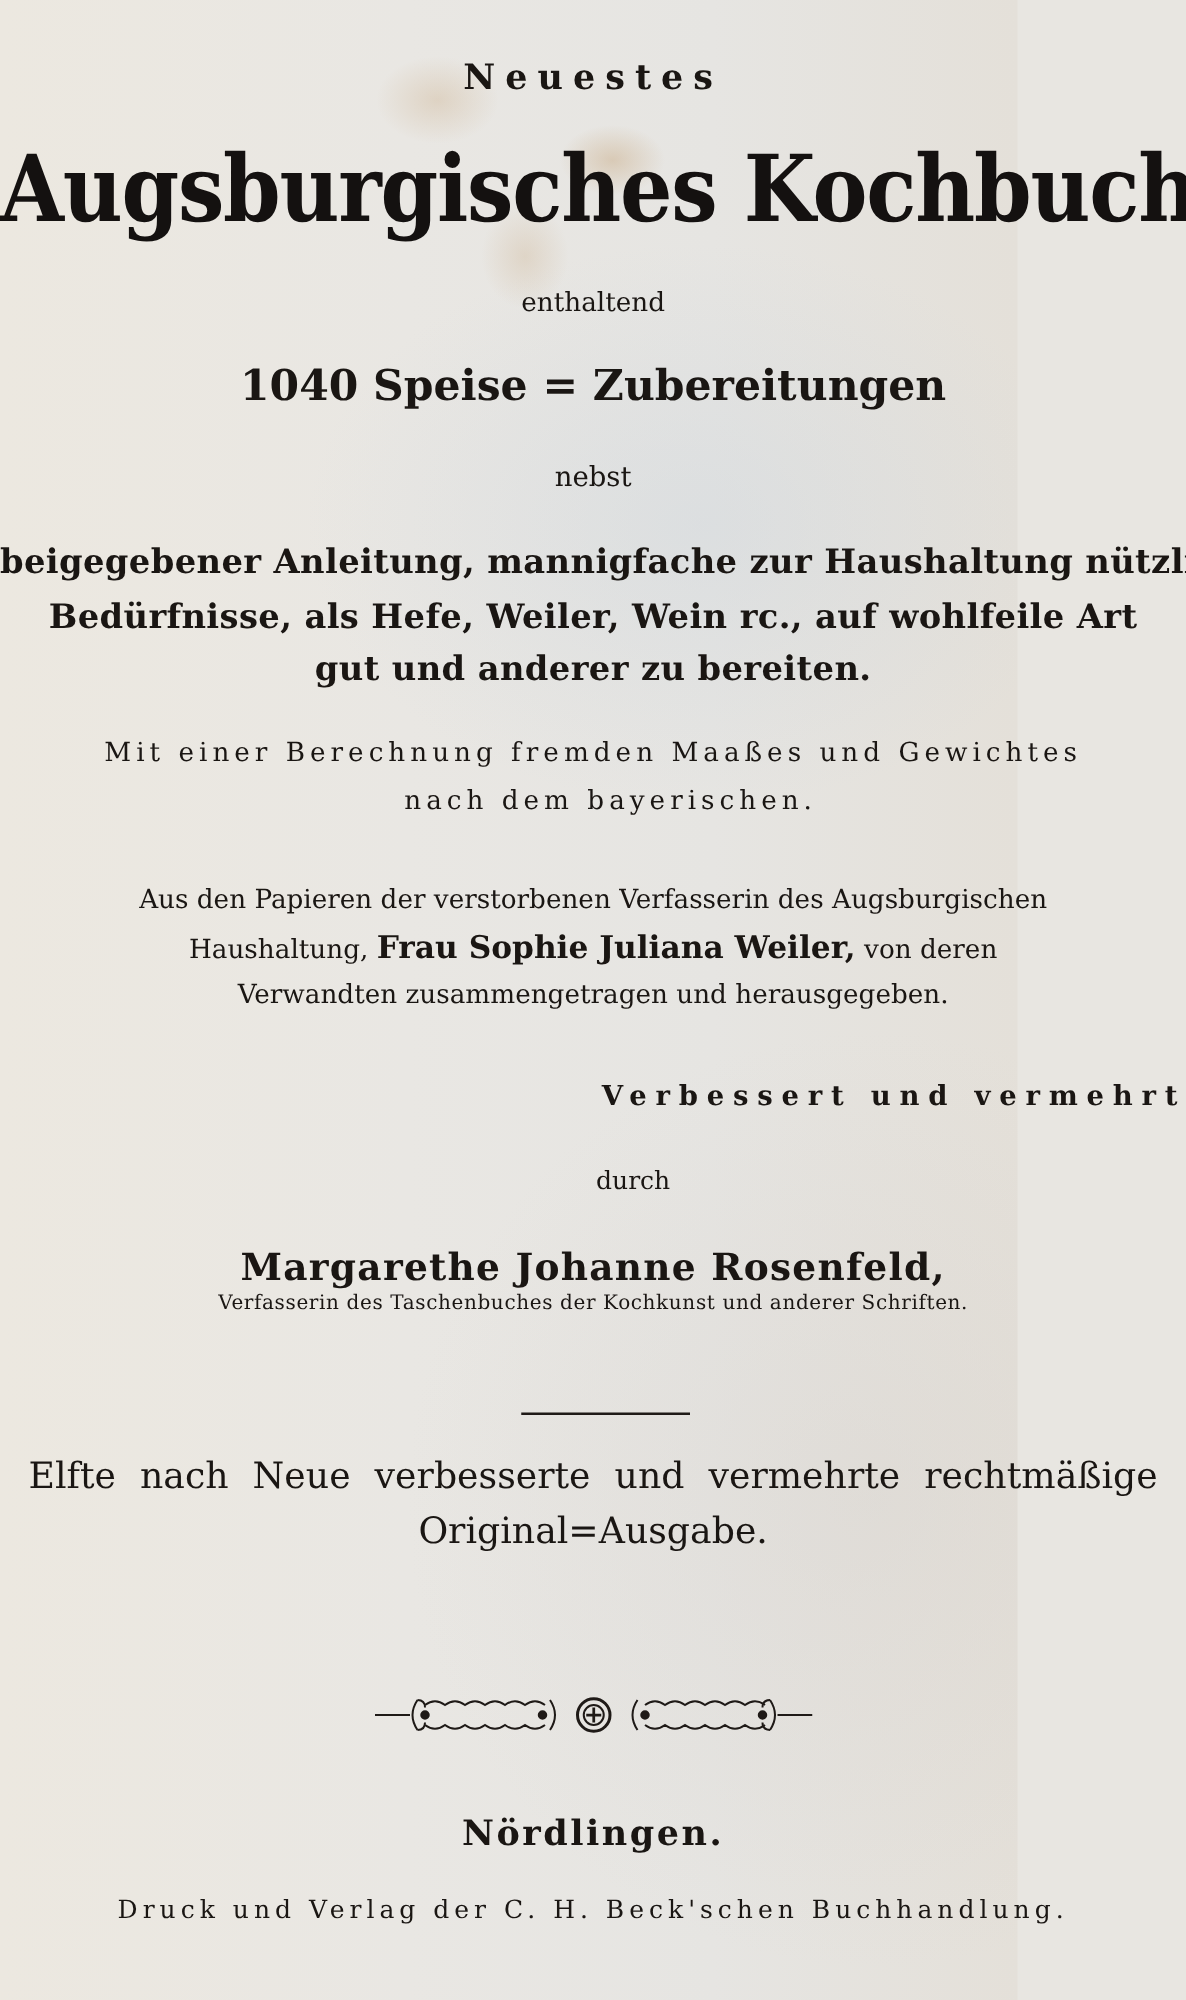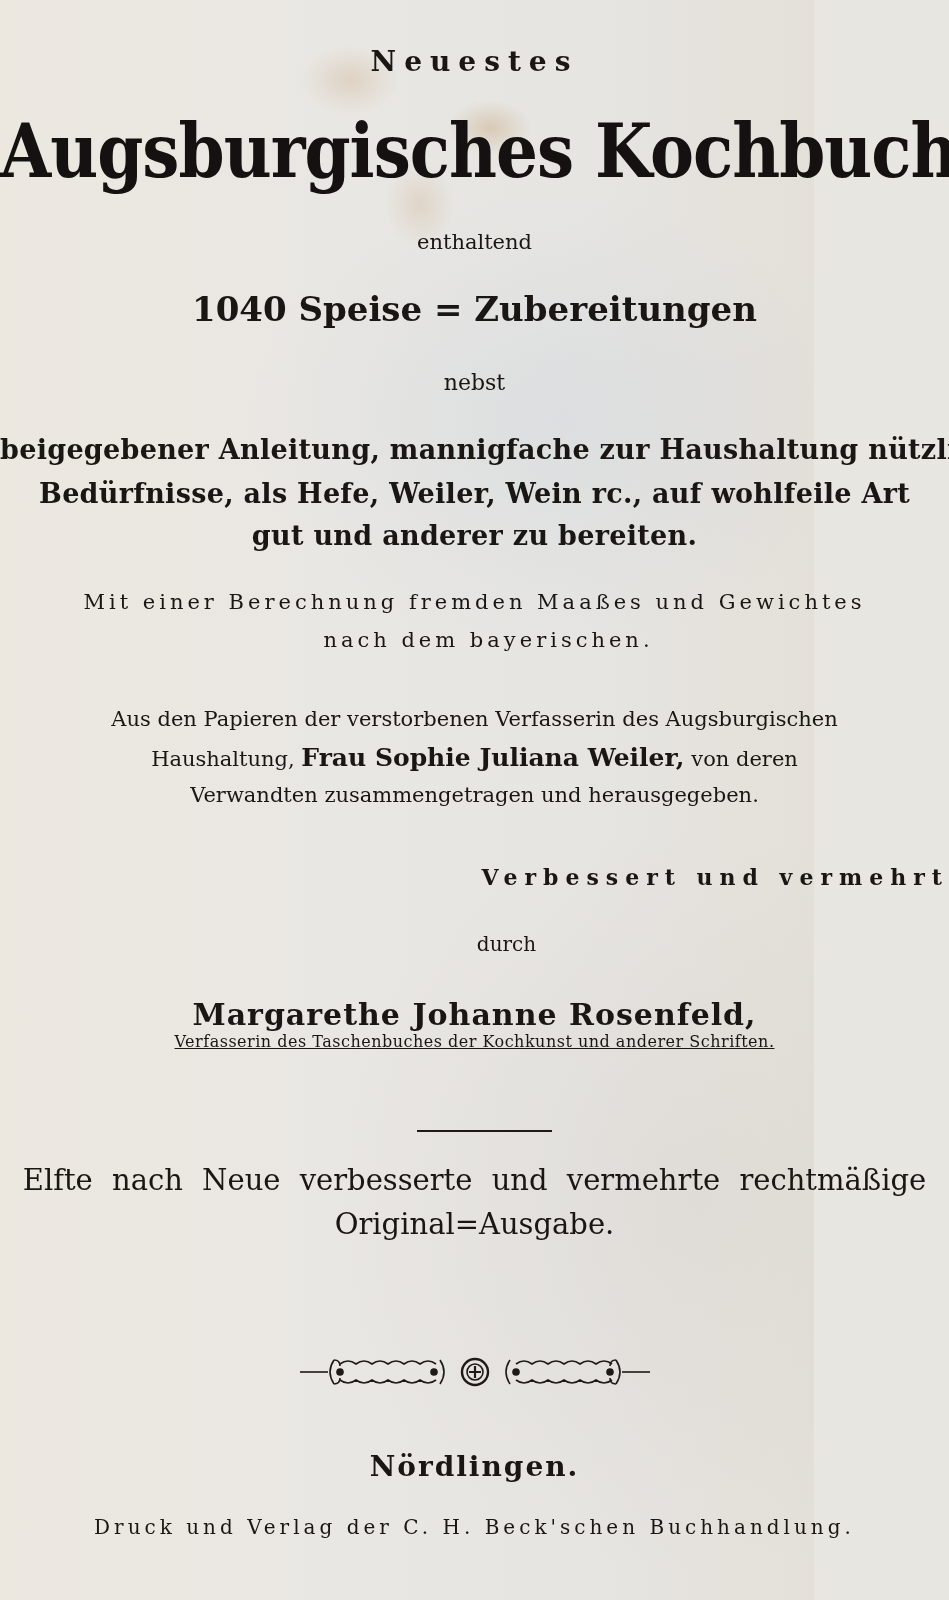--- a/index.html
+++ b/index.html
@@ -39,21 +39,21 @@
     .t-mit { top: 592px; font-size: 21px; letter-spacing: 4px; }
     .t-nach { top: 630px; font-size: 21px; letter-spacing: 4px; margin-left: 14px; }
     .t-aus { font-size: 21px; }
     .t-a1 { top: 709px; }
     .t-a2 { top: 745px; }
     .t-a2 .name { font-size: 25px; font-weight: 900; }
     .t-a3 { top: 785px; }
     .t-verb { top: 866px; font-size: 22px; letter-spacing: 7px; font-weight: bold; text-align: right; }
     .t-durch { top: 934px; font-size: 20px; padding-left: 32px; }
     .t-marg { top: 990px; font-size: 30px; font-weight: 900; letter-spacing: 1px; margin-top: 10px; }
-    .t-verf { top: 1034px; font-size: 16px; letter-spacing: 0.5px; text-decoration: underline; }
+    .t-verf { top: 1034px; font-size: 16px; letter-spacing: 0.5px; }
     .rule {
       position: absolute; left: 417px; top: 1130px; width: 135px; height: 2px;
       background: #1f1a17;
     }
     .t-elfte { top: 1166px; font-size: 29px; word-spacing: 10px; }
     .t-orig { top: 1210px; font-size: 29px; }
     .ornament { position: absolute; left: 300px; top: 1352px; width: 350px; height: 36px; }
     .t-nord { top: 1453px; font-size: 28px; font-weight: bold; letter-spacing: 2px; }
     .t-druck { top: 1517px; font-size: 20px; letter-spacing: 4px; }
   </style>

